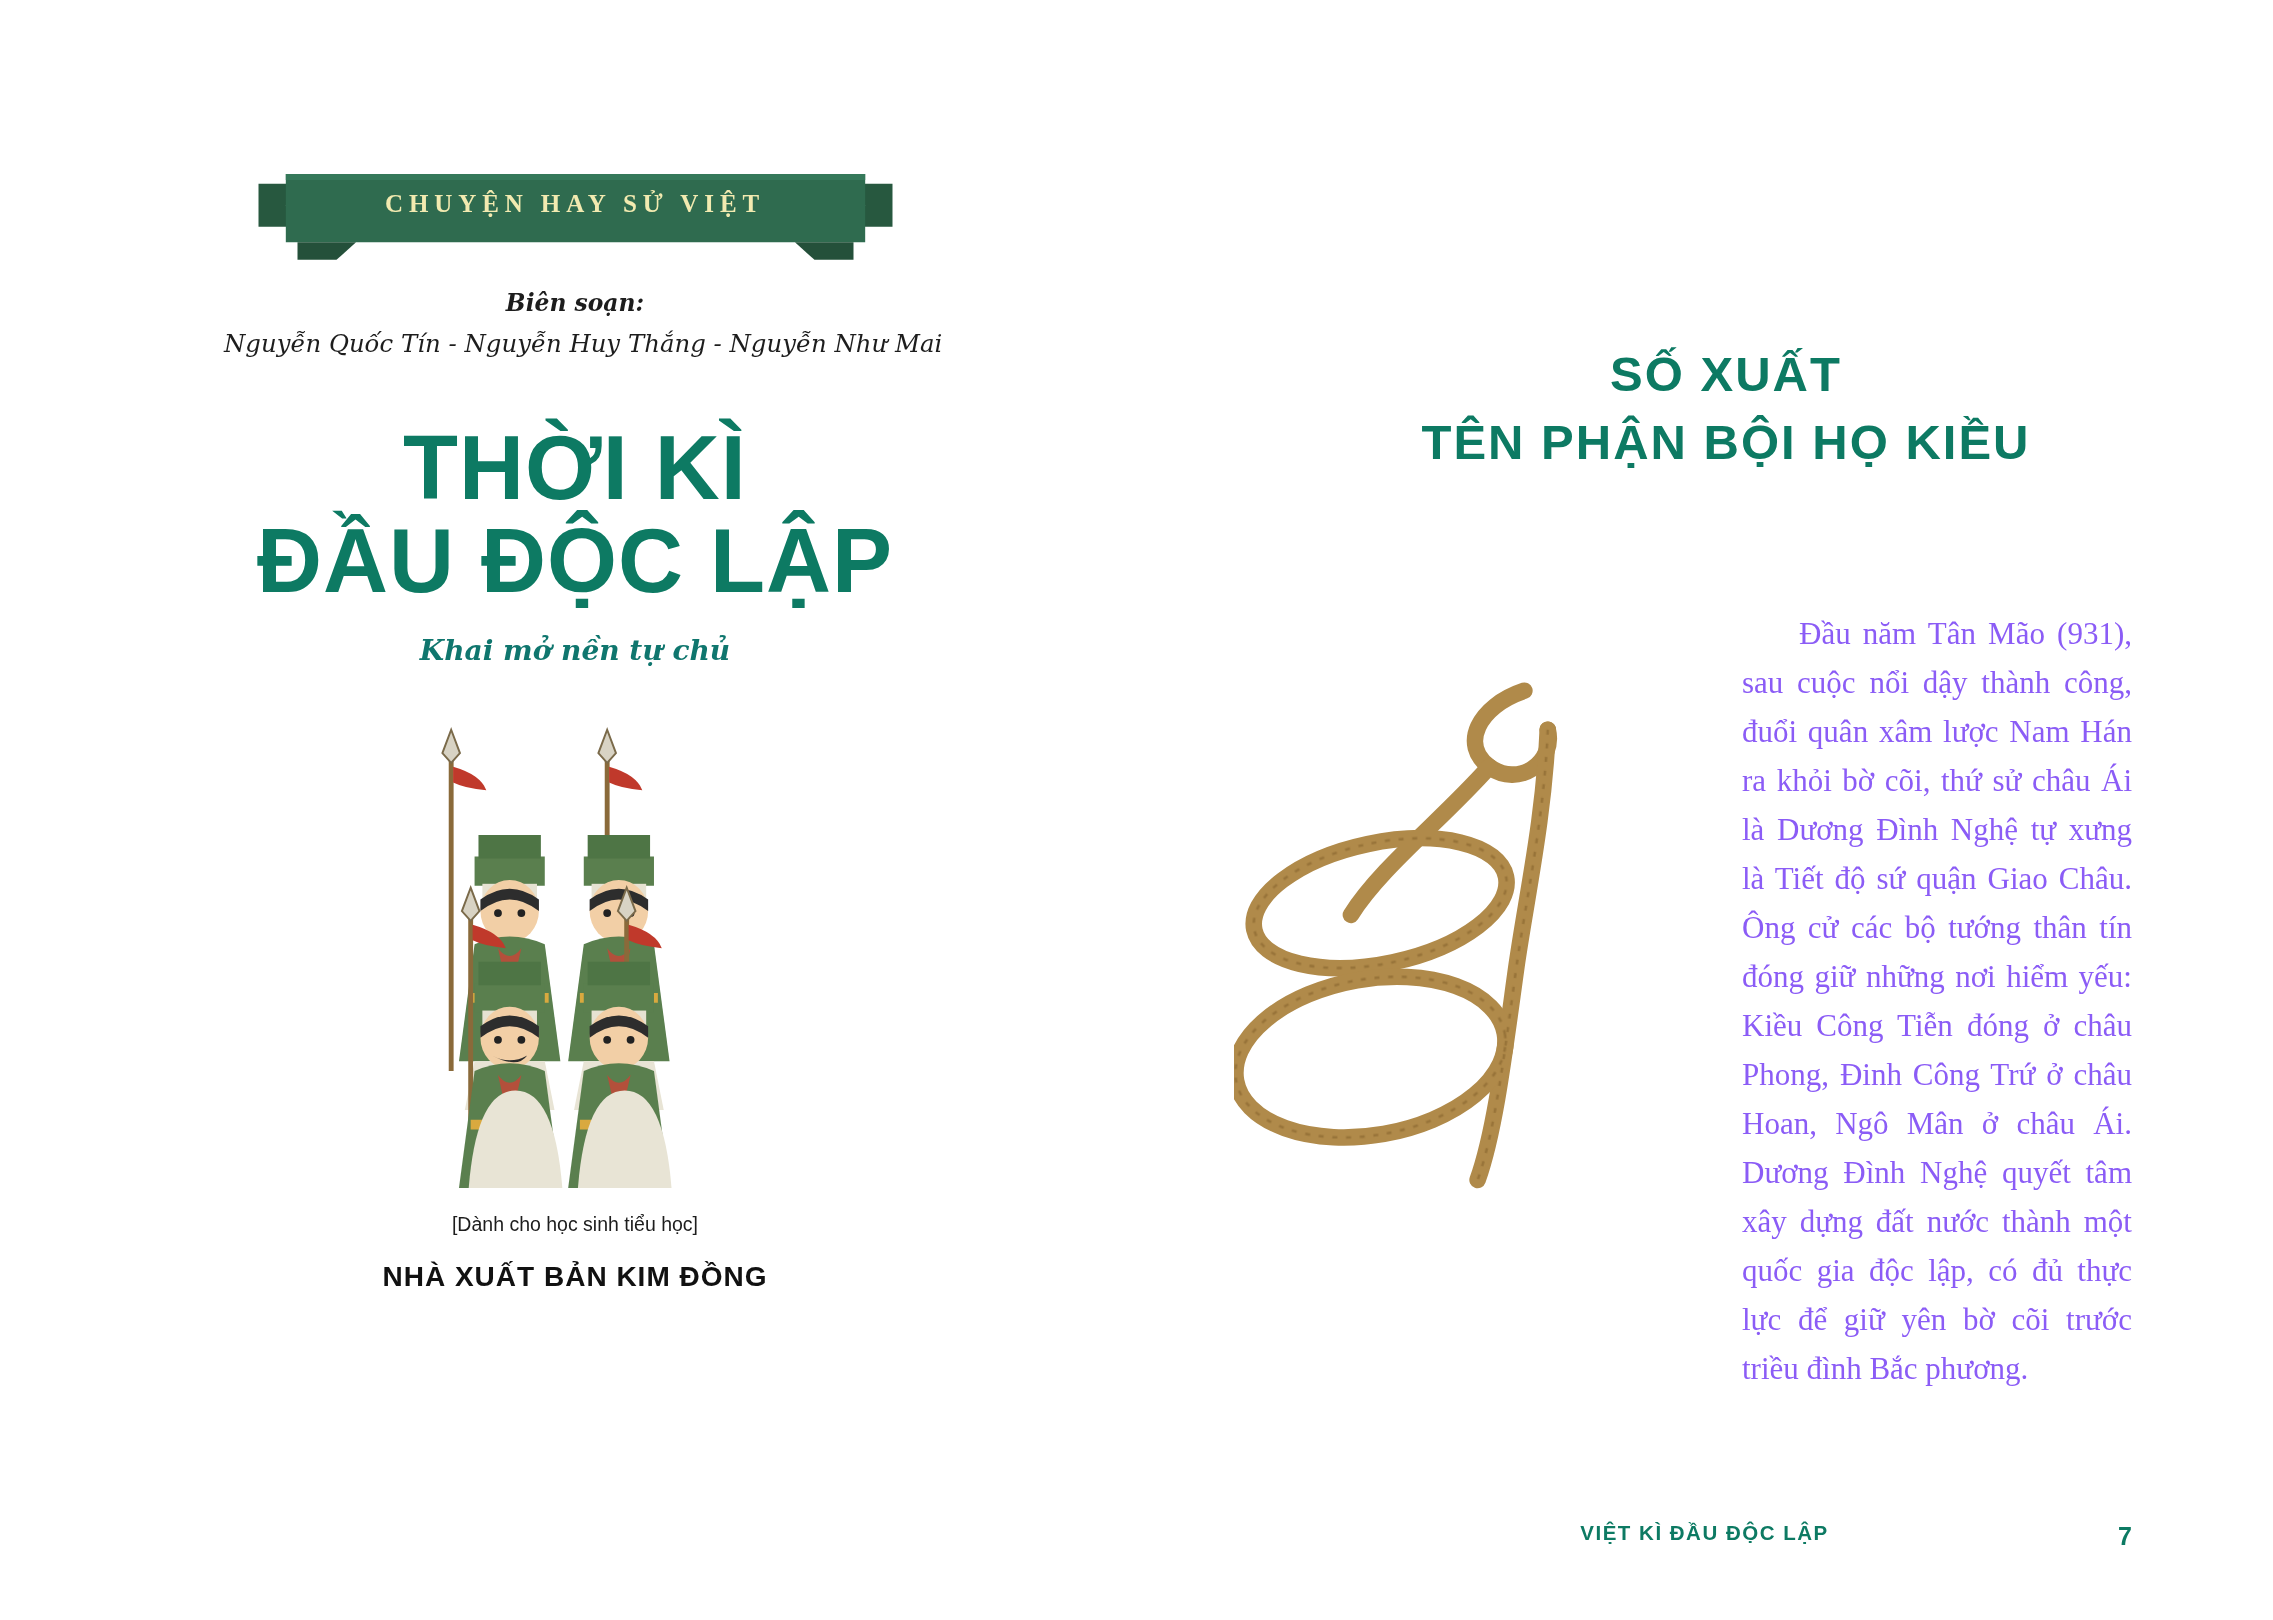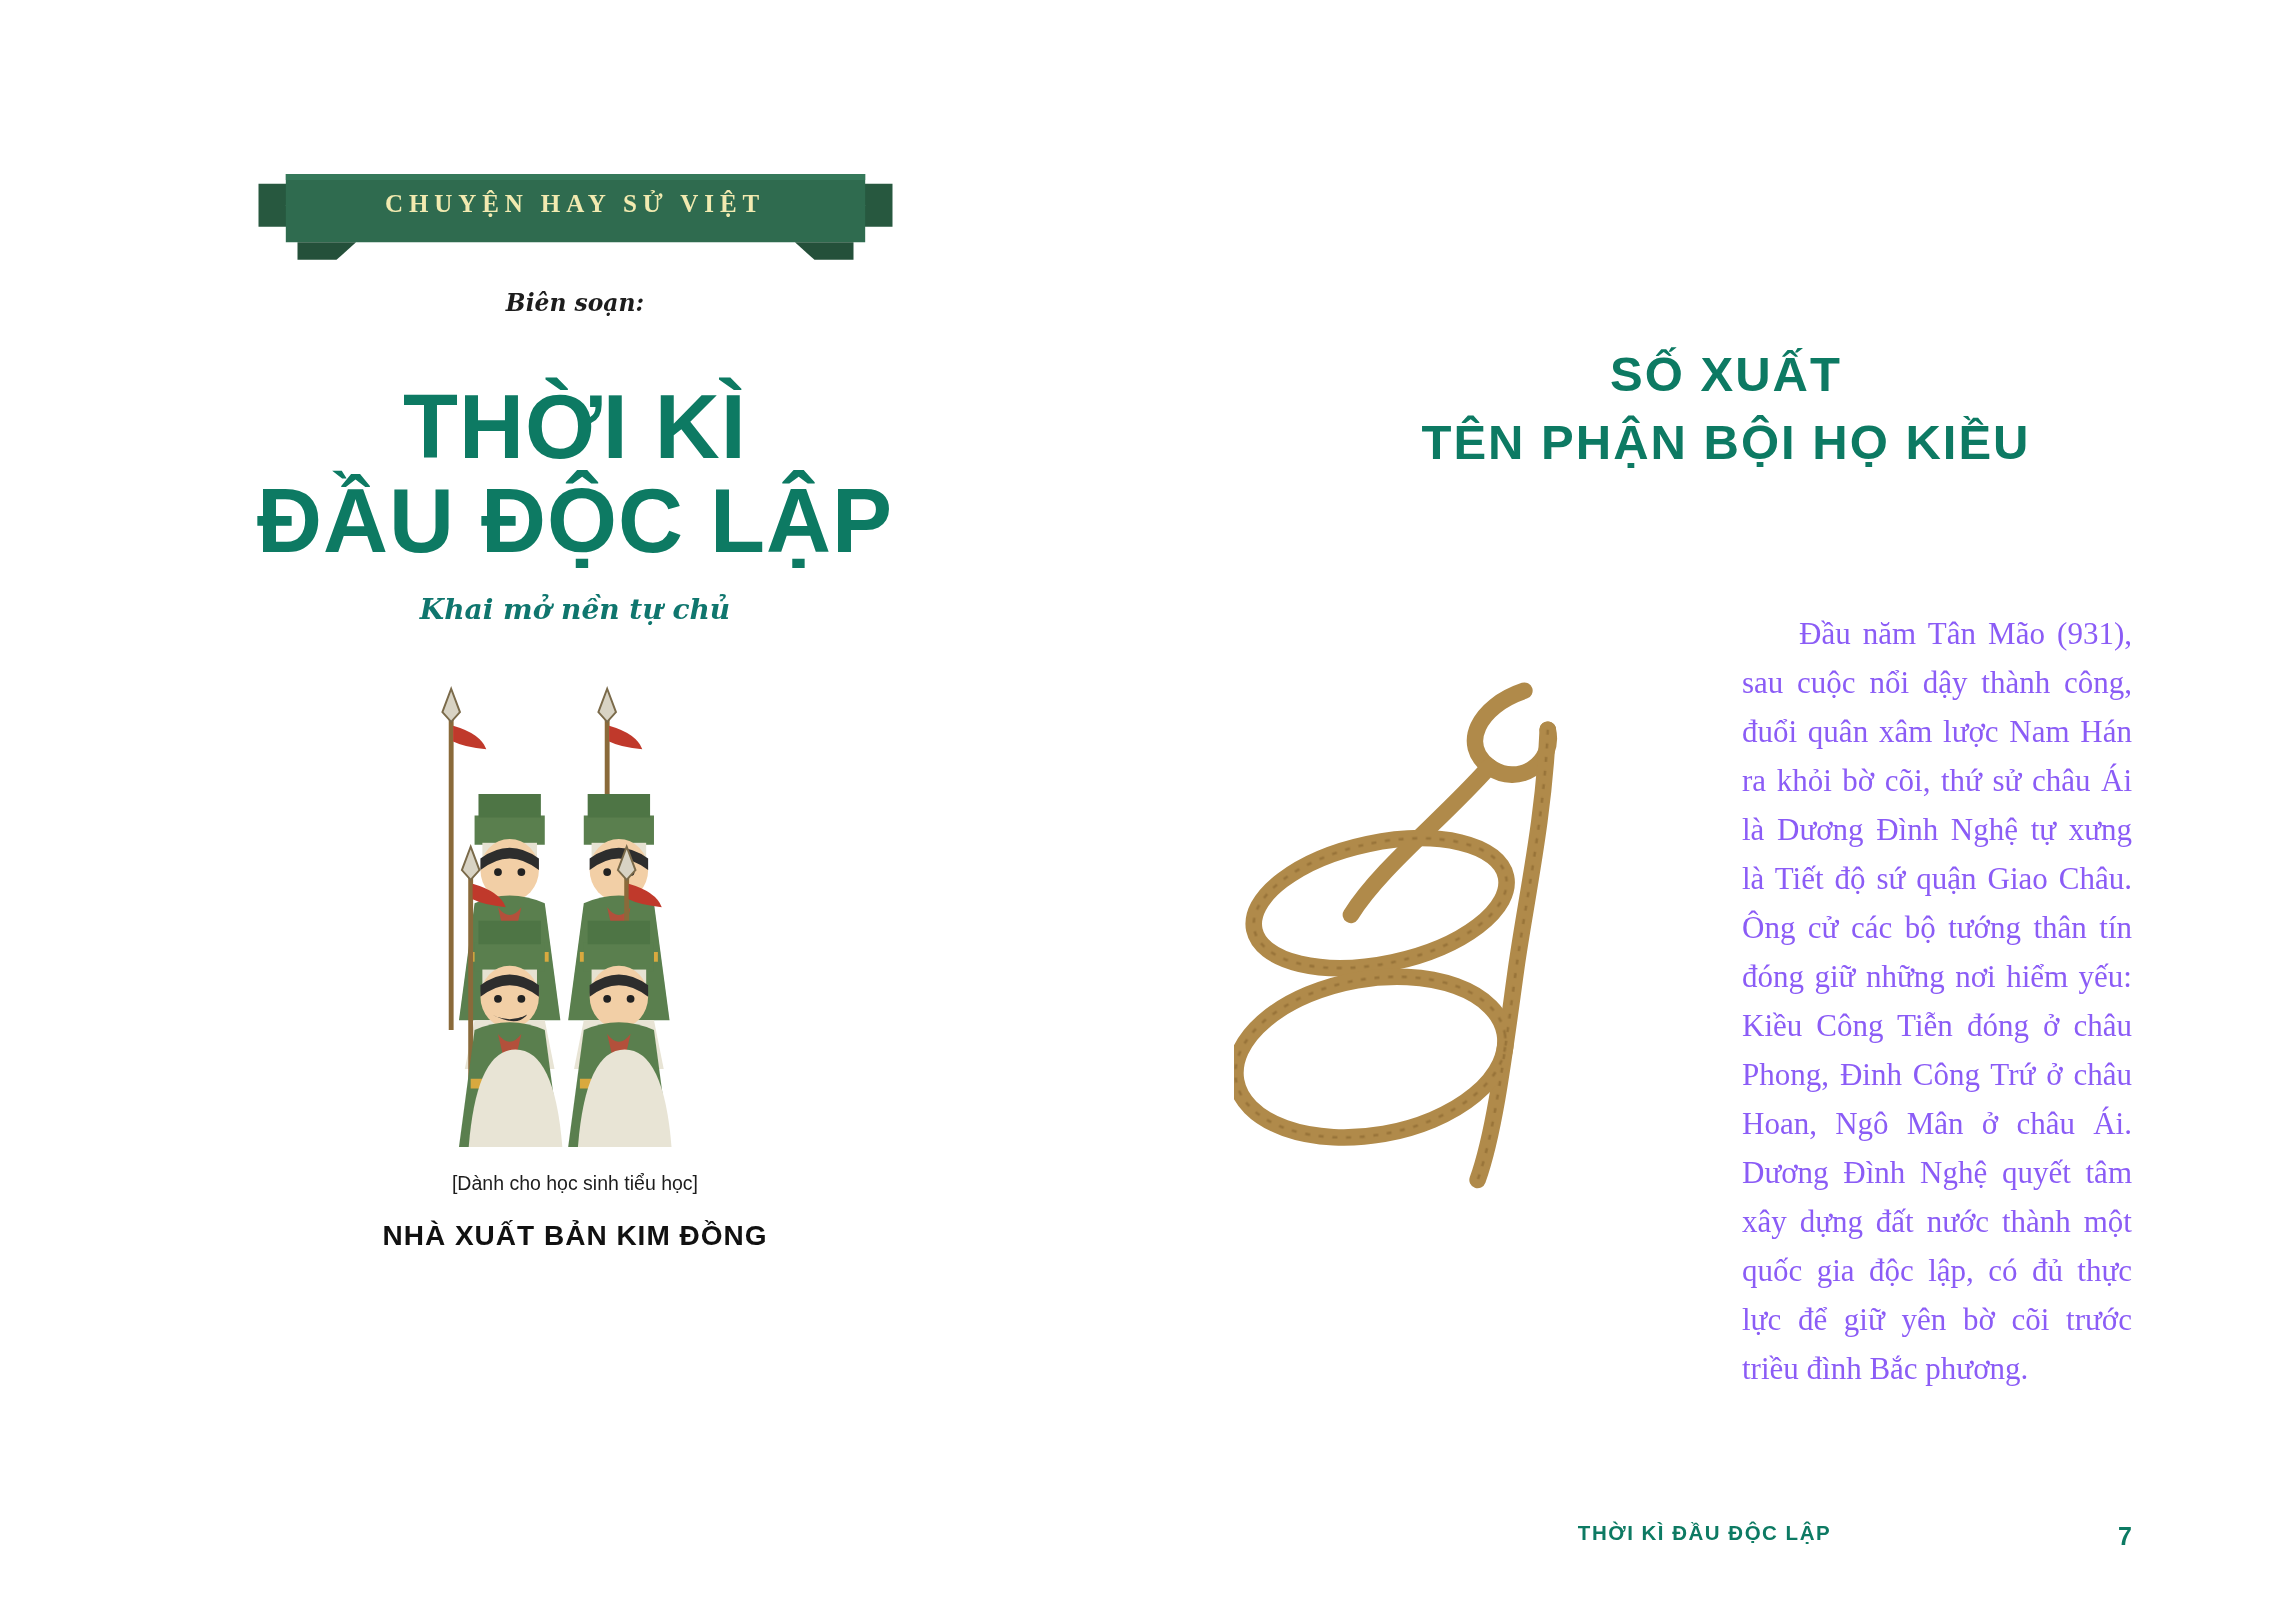--- a/index.html
+++ b/index.html
@@ -208,20 +208,21 @@
           <path d="M670 18 L630 18 L642 40 L630 62 L670 62 Z" fill="#27583f"></path>
           <path d="M48 8 L642 8 L642 78 L48 78 Z" fill="#2f6b4f"></path>
           <path d="M48 8 L642 8 L642 14 L48 14 Z" fill="#35795a"></path>
           <path d="M60 78 L120 78 L100 96 L60 96 Z" fill="#24503a"></path>
           <path d="M630 78 L570 78 L590 96 L630 96 Z" fill="#24503a"></path>
         </svg>
         <div class="ribbon-text">CHUYỆN HAY SỬ VIỆT</div>
       </div>
 
       <div class="compiler-label">Biên soạn:</div>
+      <div class="compiler-names">Nguyễn Quốc Tín - Nguyễn Huy Thắng - Nguyễn Như Mai</div>
 
       <div class="main-title">
         <span class="line1">THỜI KÌ</span>
         <span class="line2">ĐẦU ĐỘC LẬP</span>
       </div>
 
       <div class="subtitle">Khai mở nền tự chủ</div>
 
       <div class="illustration">
         <svg viewBox="0 0 330 480" width="322" height="468">
@@ -340,17 +341,17 @@
           <ellipse cx="140" cy="394" rx="140" ry="80" transform="rotate(-10 140 394)"></ellipse>
           <path d="M322 58 C318 150 300 230 290 300 C278 386 268 470 250 520"></path>
         </g>
       </svg>
     </div>
 
     <div class="body-col">
       <span class="indent"></span><span>Đầu năm Tân Mão (931), sau cuộc nổi dậy thành công, đuổi quân xâm lược Nam Hán ra khỏi bờ cõi, thứ sử châu Ái là Dương Đình Nghệ tự xưng là Tiết độ sứ quận Giao Châu. Ông cử các bộ tướng thân tín đóng giữ những nơi hiểm yếu: Kiều Công Tiễn đóng ở châu Phong, Đinh Công Trứ ở châu Hoan, Ngô Mân ở châu Ái. Dương Đình Nghệ quyết tâm xây dựng đất nước thành một quốc gia độc lập, có đủ thực lực để giữ yên bờ cõi trước triều đình Bắc phương.</span>
     </div>
 
-    <div class="footer-running">THỜI KÌ ĐẦU ĐỘC LẬP</div>
+    <div class="footer-running">VIỆT KÌ ĐẦU ĐỘC LẬP</div>
     <div class="page-number">7</div>
   </div>
 </div>
 
 
 </body></html>

